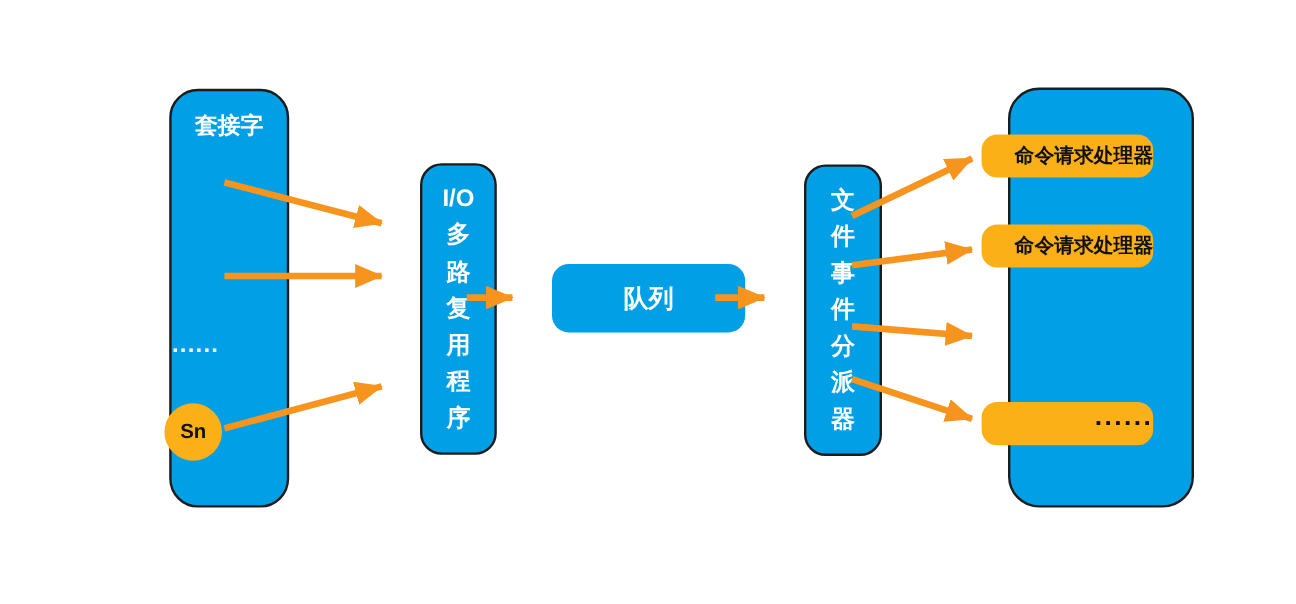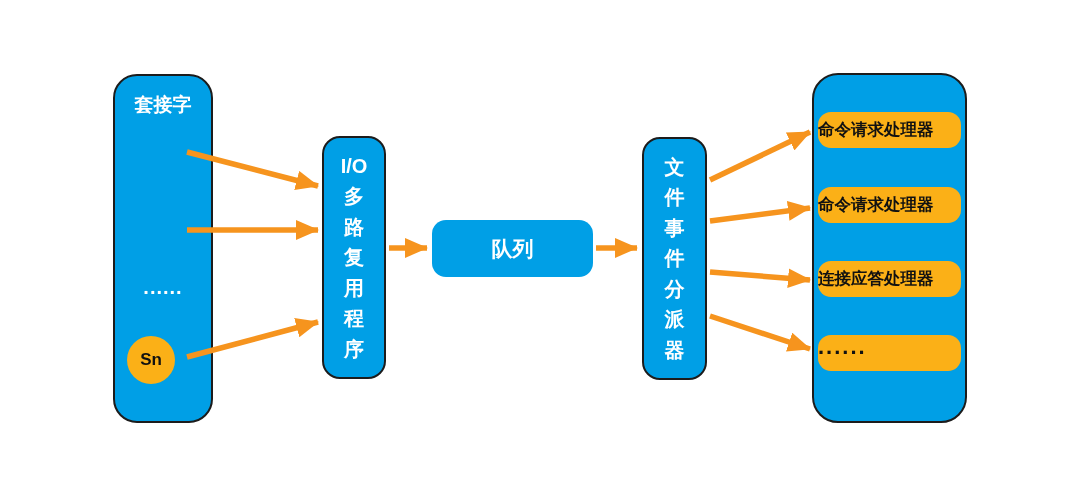--- a/index.html
+++ b/index.html
@@ -17,39 +17,40 @@
   }
   .arrow { stroke: var(--arrow-orange, #F6941E); stroke-width: 5.5; }
   #ah path { fill: var(--arrow-orange, #F6941E); }
 
   .bluebox {
     position:absolute;
     background: var(--panel-blue, #009FE6);
     border: 2.5px solid var(--outline, #1C1C1C);
     border-radius: 18px;
     z-index:1;
+    margin-left:28px;
   }
   .noborder { border:none; }
 
   .sockets-panel { left:113px; top:74px; width:100px; height:349px; border-radius:24px; }
   .panel-title {
     margin-top:16px; text-align:center;
     color: var(--text-light, #fff);
     font-size:19px; font-weight:700;
   }
   .circle {
     position:absolute; width:48px; height:48px; border-radius:50%;
     background: var(--node-orange, #FBB017);
     display:flex; align-items:center; justify-content:center;
     color: var(--text-dark, #111);
     font-size:17px; font-weight:700; z-index:2;
   }
   .c-s1 { left:137px; top:131px; }
   .c-s2 { left:137px; top:207px; }
-  .c-sn { left:127px; top:336px; }
+  .c-sn { left:137px; top:336px; }
   .sockets-dots {
     position:absolute; left:113px; top:281px; width:100px;
     text-align:center; color:var(--text-light,#fff);
     font-size:20px; font-weight:700; letter-spacing:1px; z-index:2;
   }
 
   .vbox {
     display:flex; flex-direction:column;
     align-items:center; justify-content:center;
     color: var(--text-light, #fff);
@@ -62,21 +63,21 @@
     left:432px; top:220px; width:161px; height:57px; border-radius:14px;
     display:flex; align-items:center; justify-content:center;
     color: var(--text-light, #fff); font-size:21px; font-weight:600;
   }
 
   .handlers-panel { left:812px; top:73px; width:155px; height:350px; border-radius:26px; }
   .handler {
     position:absolute; left:818px; width:143px; height:36px;
     background: var(--node-orange, #FBB017);
     border-radius:13px;
-    display:flex; align-items:center; justify-content:flex-start;
+    display:flex; align-items:center; justify-content:flex-end;
     color: var(--text-dark, #111);
     font-size:16.5px; font-weight:700; z-index:2;
     white-space:nowrap;
   }
   .h-1 { top:112px; } .h-2 { top:187px; } .h-3 { top:261px; } .h-4 { top:335px; }
   .handler-dots { font-size:22px; font-weight:700; letter-spacing:2px; }
   .raise { transform: translateY(-22%); display:inline-block; }
 </style>
 </head>
 <body>
@@ -134,20 +135,17 @@
     <span>器</span>
   </div>
 
   <div class="bluebox handlers-panel"></div>
   <div class="handler h-1">
     <span>命令请求处理器</span>
   </div>
   <div class="handler h-2">
     <span>命令请求处理器</span>
   </div>
-  <div class="handler h-3">
-    <span>连接应答处理器</span>
-  </div>
   <div class="handler h-4">
     <span class="handler-dots raise">......</span>
   </div>
 
 </div>
 
 </body></html>

